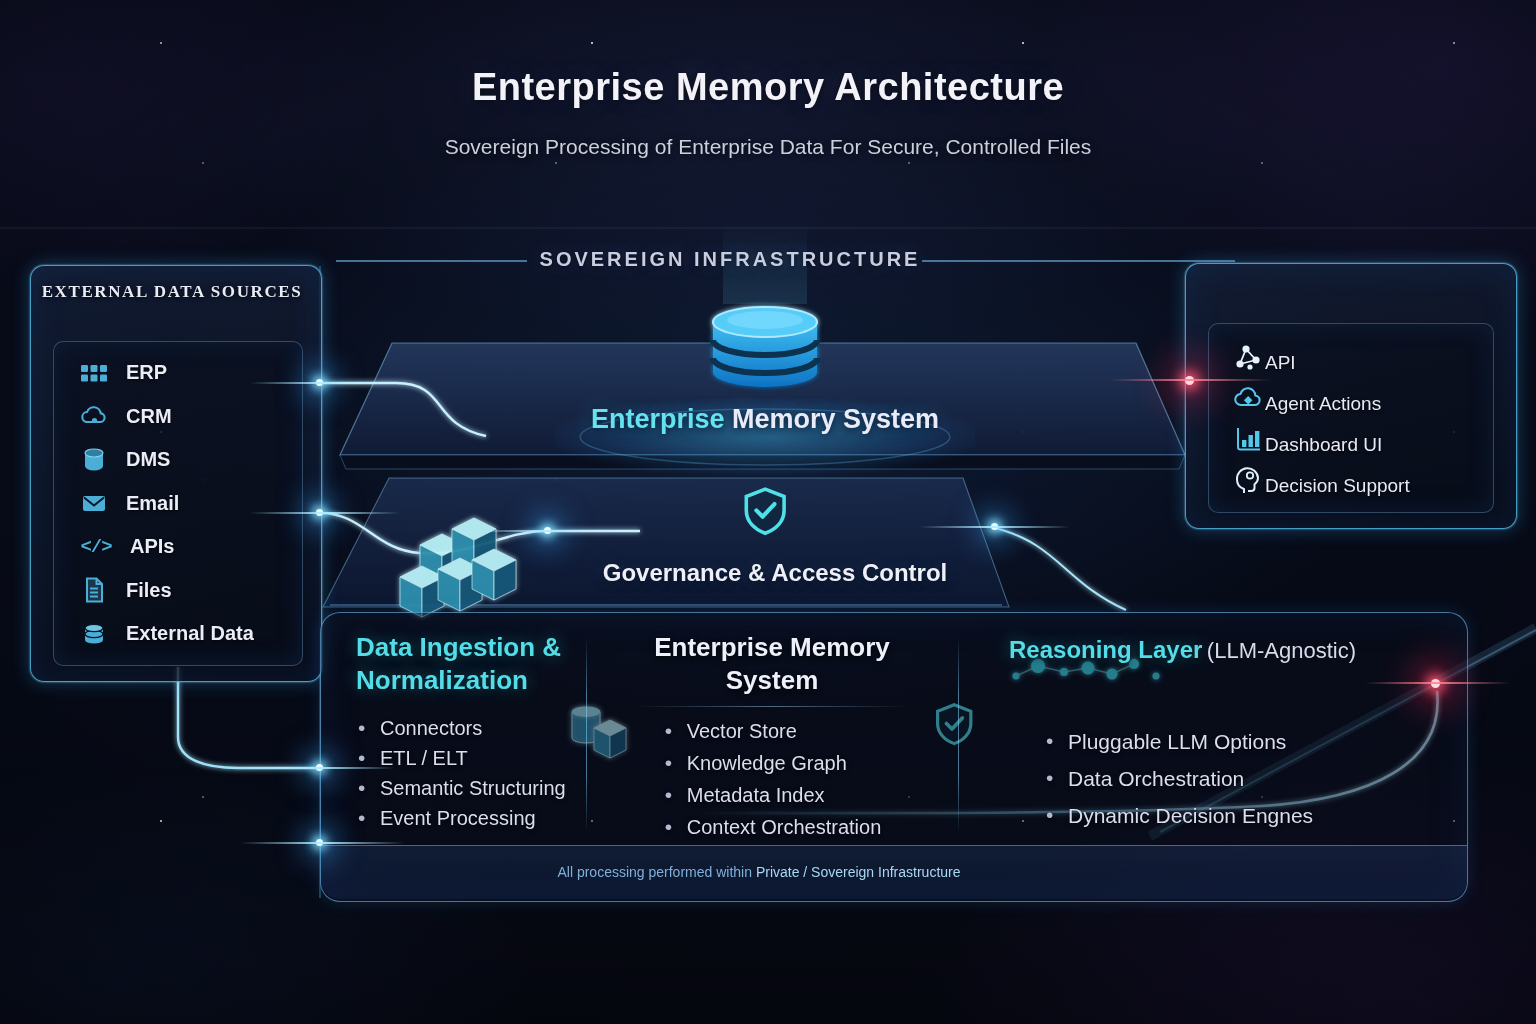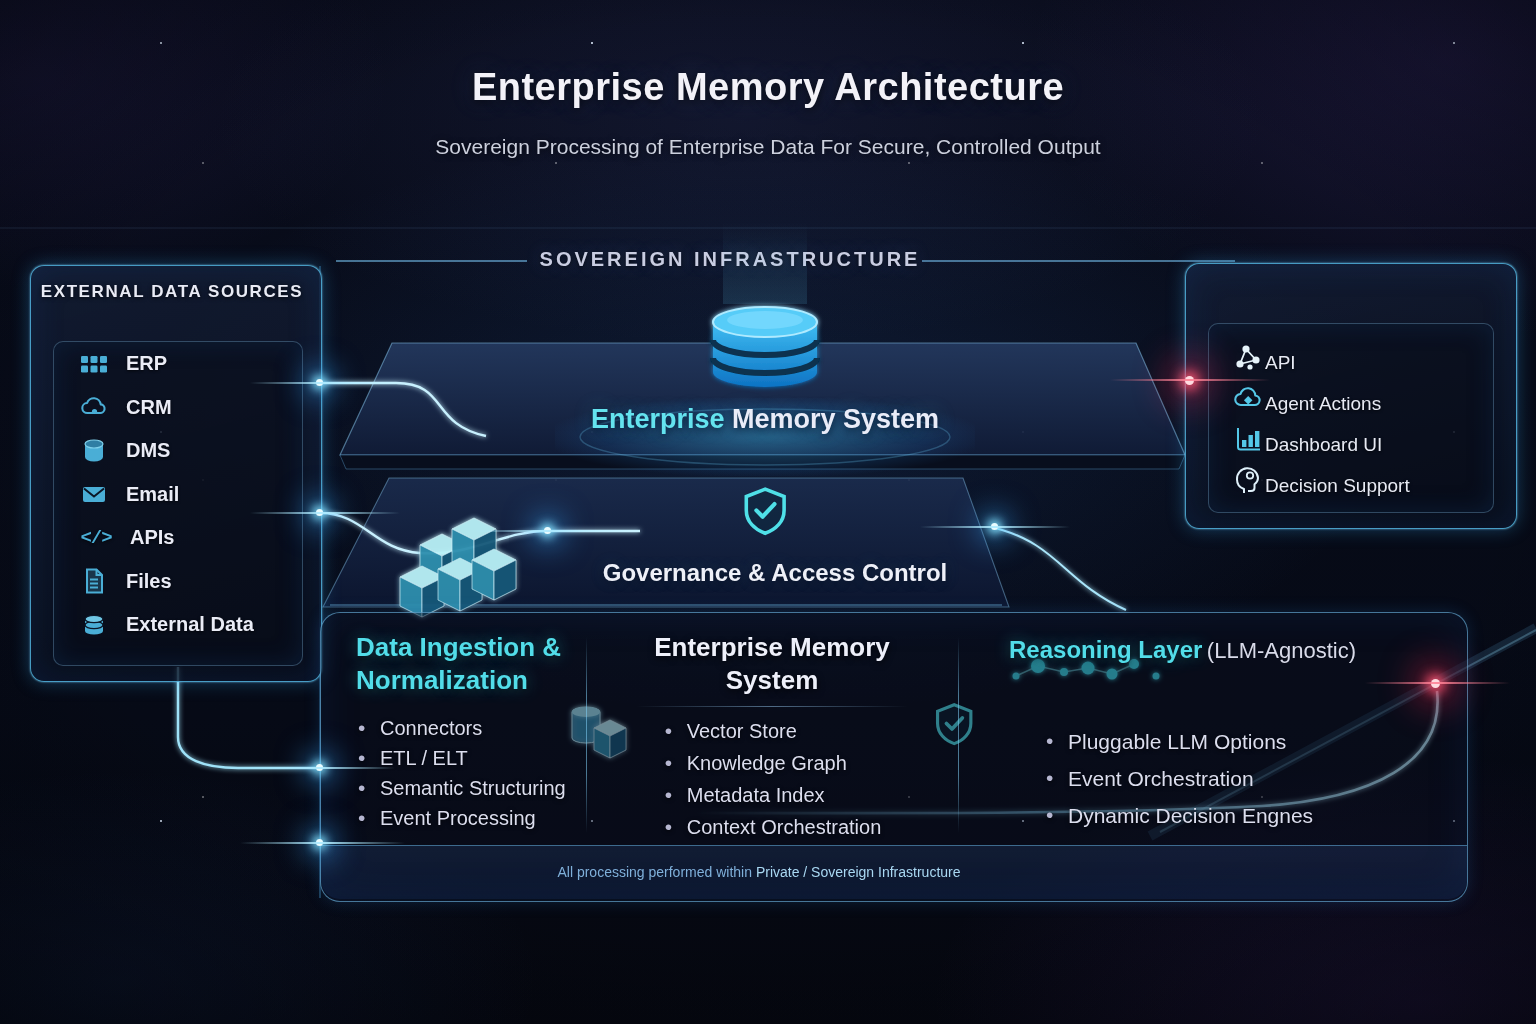--- a/index.html
+++ b/index.html
@@ -32,21 +32,21 @@
     letter-spacing:.5px;text-shadow:0 2px 10px rgba(0,0,0,.7),0 0 26px rgba(130,170,255,.18);}
   .subtitle{left:0;width:1536px;top:135px;text-align:center;font-size:21px;font-weight:400;color:#ccd0dd;
     text-shadow:0 1px 6px rgba(0,0,0,.6);}
   .zone-label{left:400px;width:660px;top:248px;text-align:center;font-size:20px;font-weight:700;
     letter-spacing:3px;color:#c9cde1;text-shadow:0 1px 5px rgba(0,0,0,.7),0 0 16px rgba(140,170,255,.25);}
   
   .panel{position:absolute;z-index:4;border:1.5px solid rgba(88,196,242,.78);border-radius:14px;
     background:linear-gradient(165deg, rgba(22,33,58,.72), rgba(8,13,26,.8));
     box-shadow:0 0 18px rgba(50,160,230,.35),0 0 2px rgba(150,225,255,.8),inset 0 0 34px rgba(25,80,150,.2);}
   .panel-title{position:absolute;left:0;right:8px;text-align:center;font-size:17px;font-weight:700;
-    letter-spacing:1.6px;color:#e9ebf5;line-height:26px;text-shadow:0 1px 4px rgba(0,0,0,.7);}
+    letter-spacing:1.6px;color:#e9ebf5;line-height:26px;text-shadow:0 1px 4px rgba(0,0,0,.7);font-family:Liberation Serif, serif;}
   .inner-card{position:absolute;border:1px solid rgba(125,185,228,.35);border-radius:10px;
     background:rgba(7,12,24,.5);box-shadow:inset 0 0 26px rgba(20,60,110,.28);}
   .src-item{display:flex;align-items:center;gap:17px;height:43.5px;padding-left:25px;
     color:#eaecf6;font-size:20px;font-weight:600;text-shadow:0 1px 3px rgba(0,0,0,.7);}
   .out-item{display:flex;align-items:flex-end;height:41px;padding-left:22px;
     color:#e7eaf4;font-size:19px;font-weight:500;text-shadow:0 1px 3px rgba(0,0,0,.7);}
   .icon{flex:0 0 auto;display:block;}
   .glyph-code{flex:0 0 34px;font-family:"Liberation Mono",monospace;font-weight:700;font-size:19px;
     color:var(--icon-cyan,#4aaed6);text-align:center;letter-spacing:-1px;}
   
@@ -218,33 +218,33 @@
           <circle cx="56" cy="20" r="4"></circle>
         <circle cx="80" cy="16" r="6.5"></circle>
           <circle cx="104" cy="22" r="5.5"></circle>
           <circle cx="126" cy="12" r="5"></circle>
         <circle cx="148" cy="24" r="3.5"></circle>
       </g>
     </g>
   </svg>
 
   <div class="layer title">Enterprise Memory Architecture</div>
-  <div class="layer subtitle">Sovereign Processing of Enterprise Data For Secure, Controlled Output</div>
+  <div class="layer subtitle">Sovereign Processing of Enterprise Data For Secure, Controlled Files</div>
   <div class="layer zone-label">SOVEREIGN INFRASTRUCTURE</div>
 
   <div class="layer beam"></div>
   <div class="layer db-pool"></div>
   <div class="layer platform-label">
     <span class="accent">Enterprise</span><span class="rest"> Memory System</span>
   </div>
   <div class="layer gov-label">Governance &amp; Access Control</div>
 
   <div class="panel" style="left:30px;top:265px;width:290px;height:415px;">
     <div class="panel-title" style="top:13px;">EXTERNAL DATA SOURCES</div>
-    <div class="inner-card" style="left:22px;top:75px;width:250px;height:325px;padding-top:0;box-sizing:border-box;">
+    <div class="inner-card" style="left:22px;top:75px;width:250px;height:325px;padding-top:9px;box-sizing:border-box;">
       <div class="src-item">
         <svg class="icon" width="30" height="30" viewBox="0 0 30 30">
             <g fill="#4aaed6">
               <rect x="2" y="7" width="7" height="7" rx="1.3"></rect>
               <rect x="11.5" y="7" width="7" height="7" rx="1.3"></rect>
               <rect x="21" y="7" width="7" height="7" rx="1.3"></rect>
               <rect x="2" y="16.5" width="7" height="7" rx="1.3"></rect>
               <rect x="11.5" y="16.5" width="7" height="7" rx="1.3"></rect>
               <rect x="21" y="16.5" width="7" height="7" rx="1.3"></rect>
             </g>
@@ -365,21 +365,21 @@
       </ul>
     </div>
 
     <div class="col col3" style="left:688px;width:450px;top:22px;">
       <div style="white-space:nowrap;">
         <span class="col-head-cyan" style="font-size:24px;">Reasoning Layer</span>
         <span class="head-suffix"> <span>(LLM-Agnostic)</span></span>
       </div>
       <ul class="bullets" style="margin-top:66px;margin-left:35px;">
         <li>Pluggable LLM Options</li>
-        <li>Event Orchestration</li>
+        <li>Data Orchestration</li>
         <li>Dynamic Decision Engnes</li>
       </ul>
     </div>
 
     <div class="caption-band">
       <div class="caption-text">
         <span class="pre">All processing performed within </span><span class="emp">Private / Sovereign Infrastructure</span>
       </div>
     </div>
   </div>

